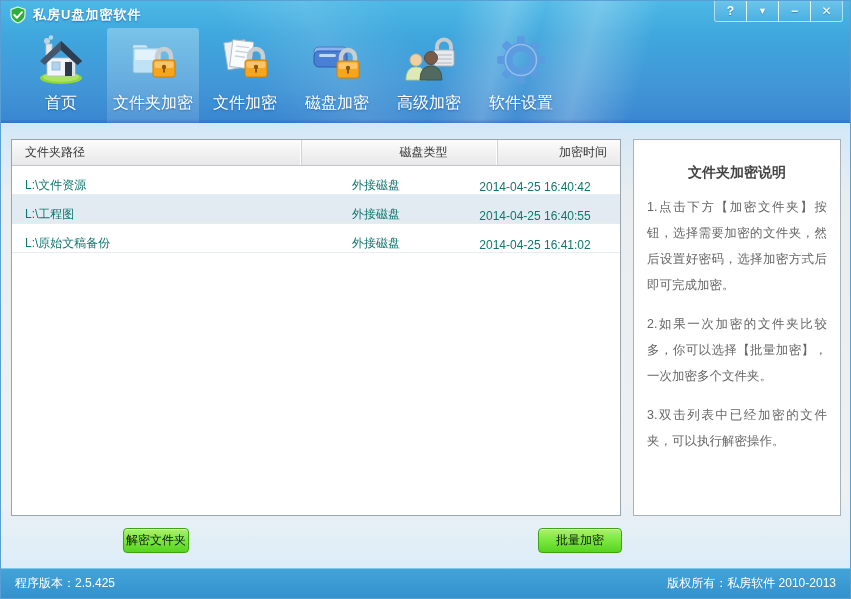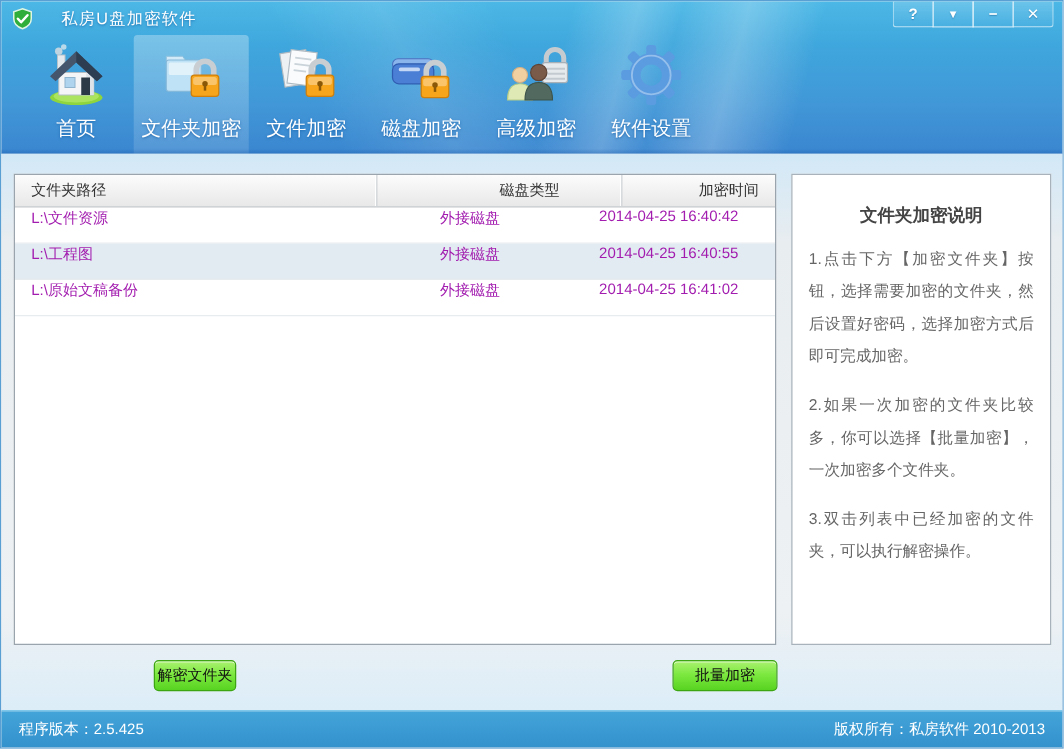--- a/index.html
+++ b/index.html
@@ -15,21 +15,21 @@
       linear-gradient(105deg, rgba(255,255,255,0) 52%, rgba(255,255,255,0.22) 58%, rgba(255,255,255,0.04) 62%, rgba(255,255,255,0.25) 68%, rgba(255,255,255,0) 75%),
       linear-gradient(62deg, rgba(255,255,255,0) 30%, rgba(255,255,255,0.12) 40%, rgba(255,255,255,0) 50%),
       linear-gradient(180deg,#4cb8e6 0%, #3fa7dd 28%, #4197d7 68%, #3a86d0 100%);
   }
   .header-edge{
     position:absolute; left:0; right:0; bottom:0; height:4px;
     background:linear-gradient(180deg, rgba(25,85,165,0) , rgba(25,85,165,0.35));
     pointer-events:none;
   }
   .title-area{ position:absolute; top:5px; left:8px; display:flex; align-items:center; gap:6px; }
-  .app-title{ color:#fff; font-weight:normal; font-size:13px; text-shadow:0 1px 2px rgba(0,70,140,0.55); letter-spacing:1px;margin-left:16px;}
+  .app-title{ color:#fff; font-weight:bold; font-size:13px; text-shadow:0 1px 2px rgba(0,70,140,0.55); letter-spacing:1px;}
   .win-controls{ position:absolute; top:0; right:7px; display:flex; }
   .win-btn{
     width:33px; height:21px; margin-left:-1px;
     border:1px solid rgba(255,255,255,0.55); border-top:none;
     background:linear-gradient(180deg, rgba(255,255,255,0.18), rgba(255,255,255,0.02));
     color:#fff; font-size:12px; font-weight:bold;
     display:flex; align-items:center; justify-content:center; cursor:pointer;
     text-shadow:0 1px 1px rgba(0,60,120,0.4);
   }
   .win-btn:first-child{ border-bottom-left-radius:3px; }
@@ -57,21 +57,21 @@
     background:#fff; border:1px solid #9aa4ac;
   }
   .t-header{ display:flex; height:26px; background:linear-gradient(180deg,#fcfcfc,#e8e8e8); border-bottom:1px solid #c2c6ca;gap:48px; }
   .t-hcell{
     font-size:12px; color:#333; display:flex; align-items:center; justify-content:center;
     border-right:1px solid #cfd3d7; box-shadow:inset -1px 0 0 #fff; cursor:pointer;
   }
   .t-hcell.c1{ width:290px; justify-content:flex-start; padding-left:13px; }
   .t-hcell.c2{ width:148px; }
   .t-hcell.c3{ flex:1; border-right:none; box-shadow:none; }
-  .t-row{ display:flex; height:29px; align-items:flex-start; font-size:12px; color:#a21caf; border-bottom:1px solid #e7ecef; cursor:pointer; }
+  .t-row{ display:flex; height:29px; align-items:flex-end; font-size:12px; color:#0f766e; border-bottom:1px solid #e7ecef; cursor:pointer; }
   .t-row.alt{ background:#e2ebf1; }
   .t-cell{ display:flex; align-items:center; justify-content:center; }
   .t-cell.c1{ width:290px; justify-content:flex-start; padding-left:13px; }
   .t-cell.c2{ width:148px; }
   .t-cell.c3{ flex:1; }
   .help-panel{
     position:absolute; left:632px; top:16px; width:208px; height:377px;
     background:#fff; border:1px solid #a8b2ba;
   }
   .help-title{ text-align:center; font-weight:bold; font-size:14px; color:#444; margin:24px 0 12px; }

